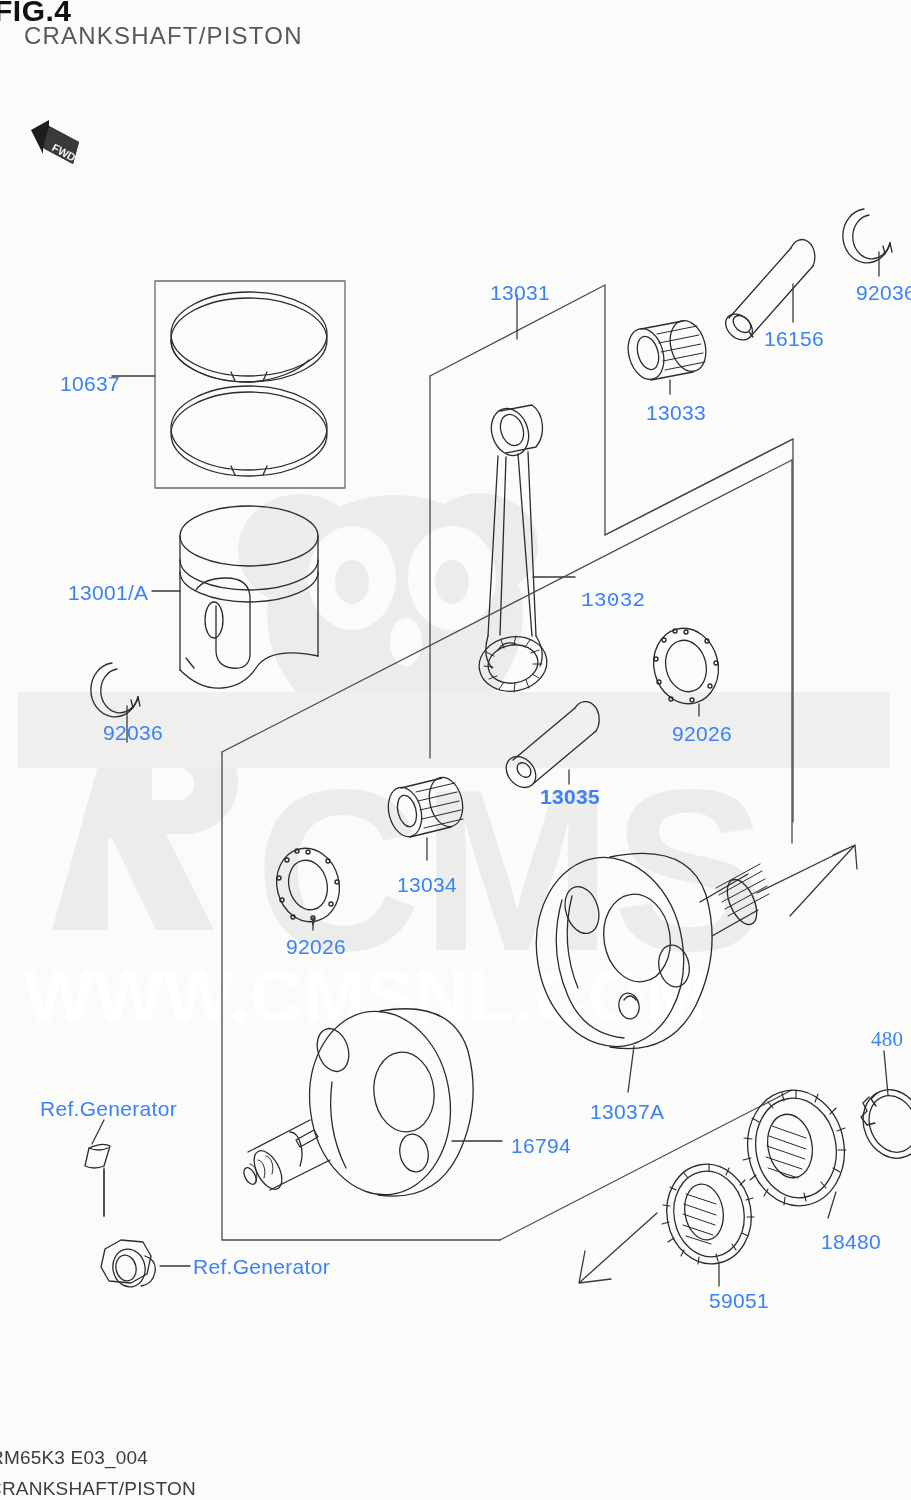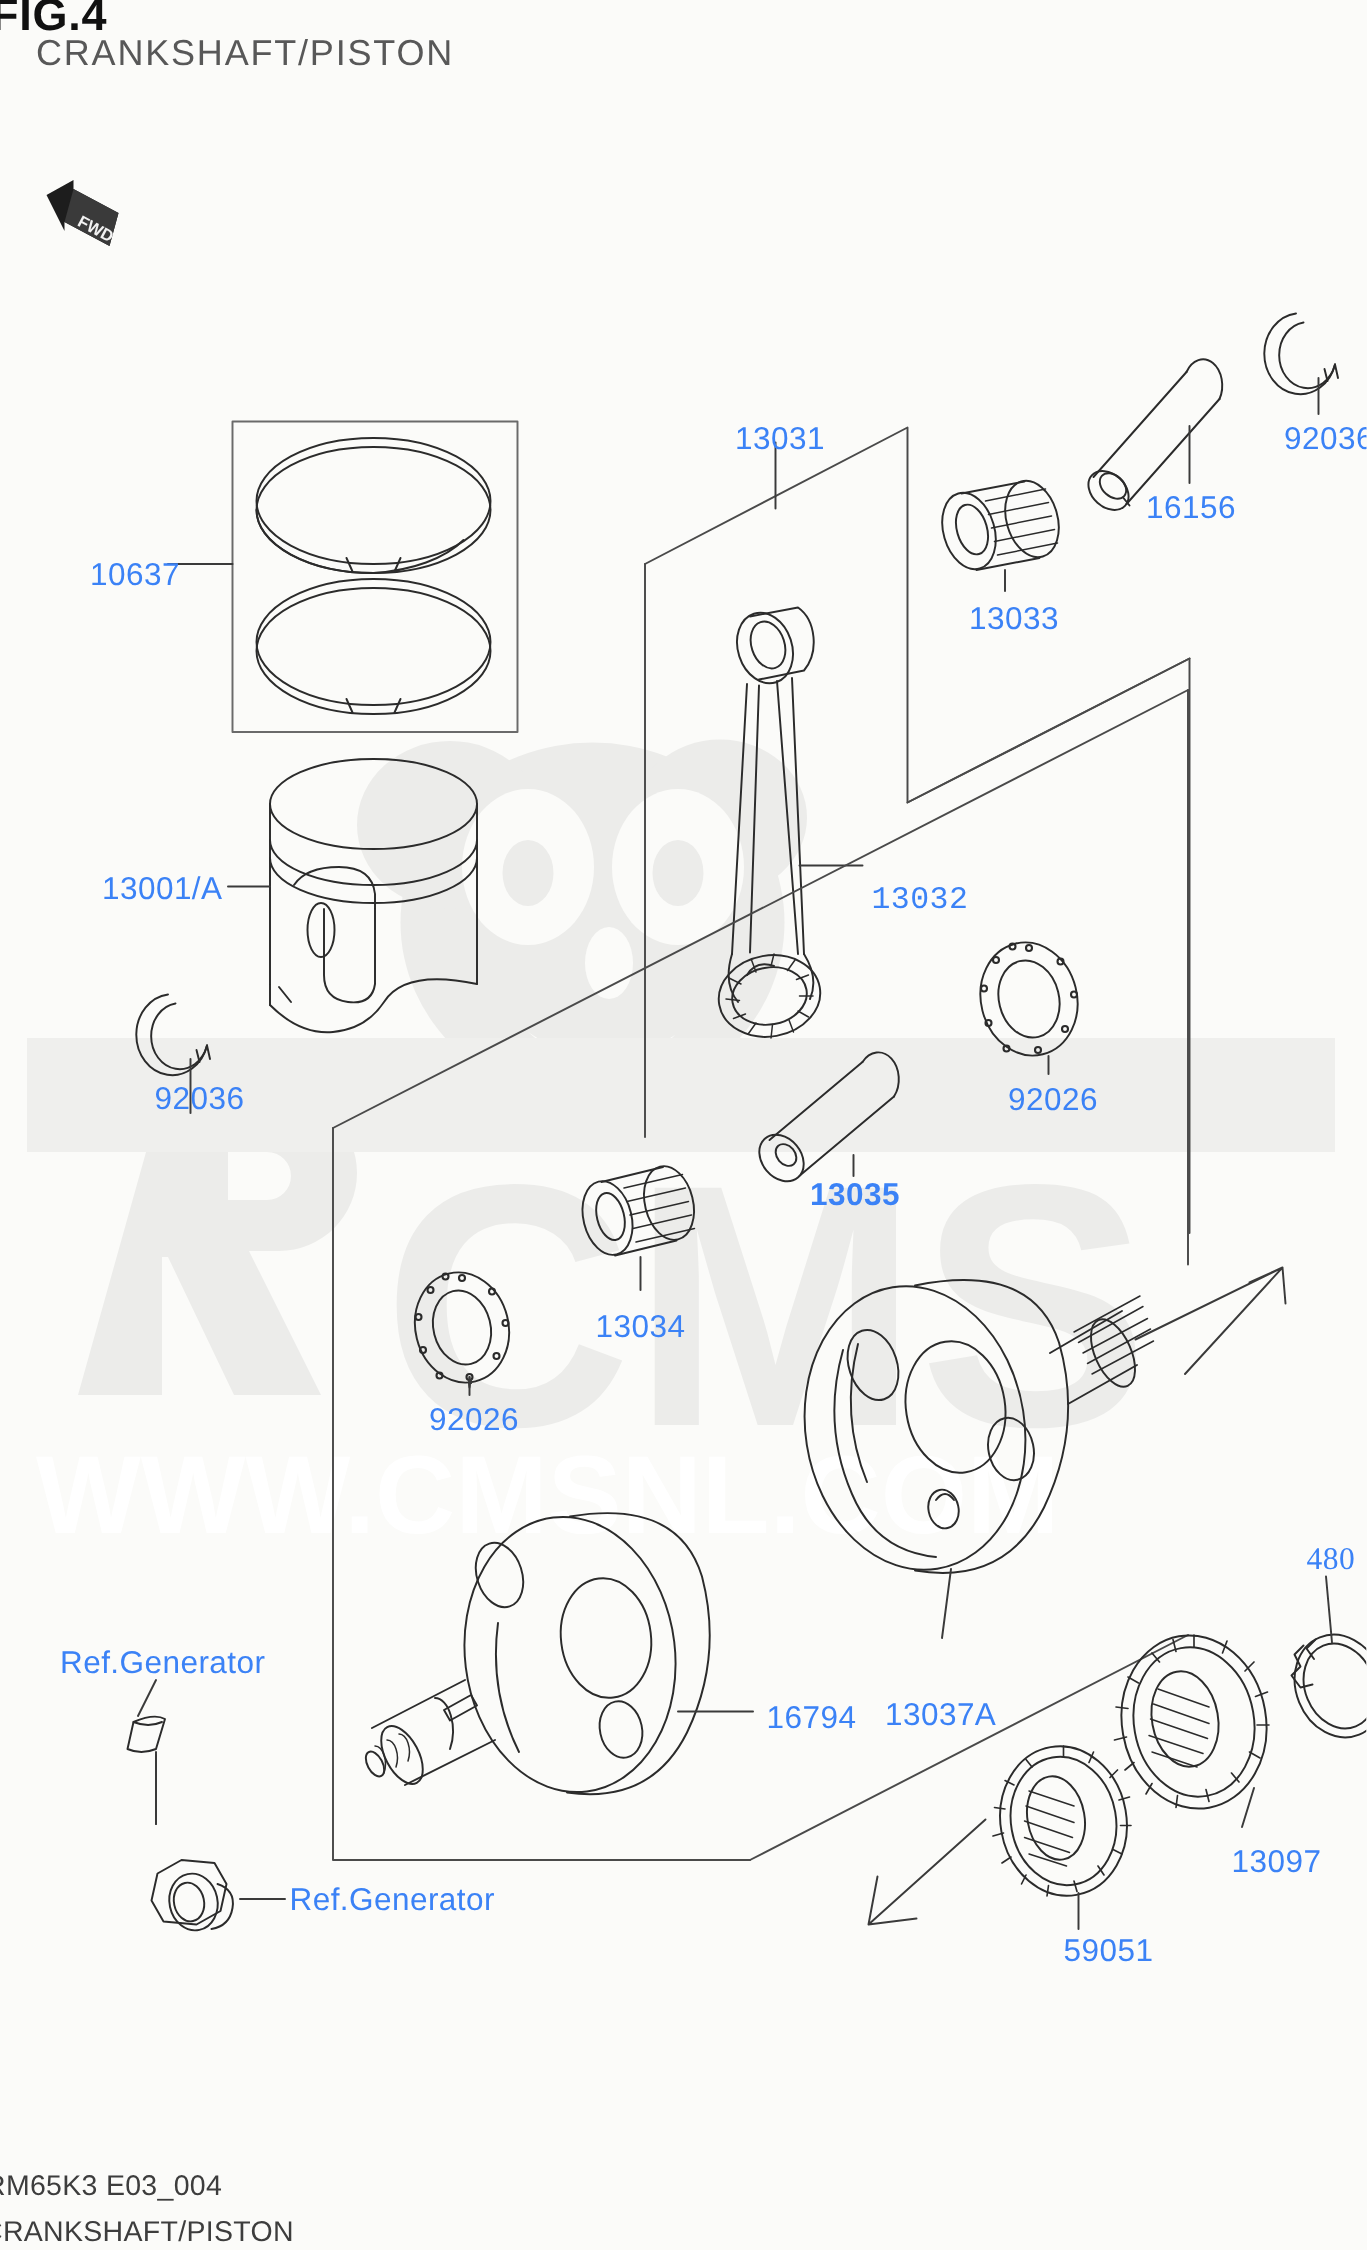--- a/index.html
+++ b/index.html
@@ -334,24 +334,24 @@
       <div class="lbl" style="left: 103px; top: 721px;">92036</div>
       <div class="lbl" style="left: 490px; top: 281px;">13031</div>
       <div class="lbl" style="left: 646px; top: 401px;">13033</div>
       <div class="lbl" style="left: 764px; top: 327px;">16156</div>
       <div class="lbl" style="left: 856px; top: 281px;">92036</div>
       <div class="lbl" style="left: 581px; top: 589px; font-family: Liberation Mono, monospace;">13032</div>
       <div class="lbl" style="left: 672px; top: 722px;">92026</div>
       <div class="lbl" style="left: 540px; top: 785px; font-weight: bold;">13035</div>
       <div class="lbl" style="left: 397px; top: 873px;">13034</div>
       <div class="lbl" style="left: 286px; top: 935px;">92026</div>
-      <div class="lbl" style="left: 590px; top: 1100px; margin-top: 32px;">13037A</div>
+      <div class="lbl" style="left: 590px; top: 1100px;">13037A</div>
       <div class="lbl" style="left: 511px; top: 1134px;">16794</div>
       <div class="lbl" style="left: 871px; top: 1027px; font-family: Liberation Serif, serif;">480</div>
-      <div class="lbl" style="left: 821px; top: 1230px;">13097</div>
+      <div class="lbl" style="left: 821px; top: 1230px;">18480</div>
       <div class="lbl" style="left: 709px; top: 1289px; text-align: right;">59051</div>
       <div class="lbl" style="left: 40px; top: 1097px;">Ref.Generator</div>
       <div class="lbl" style="left: 193px; top: 1255px;">Ref.Generator</div>
     </div>
 
   <div id="foot1">RM65K3 E03_004</div>
   <div id="foot2">CRANKSHAFT/PISTON</div>
 
 </div>
 

